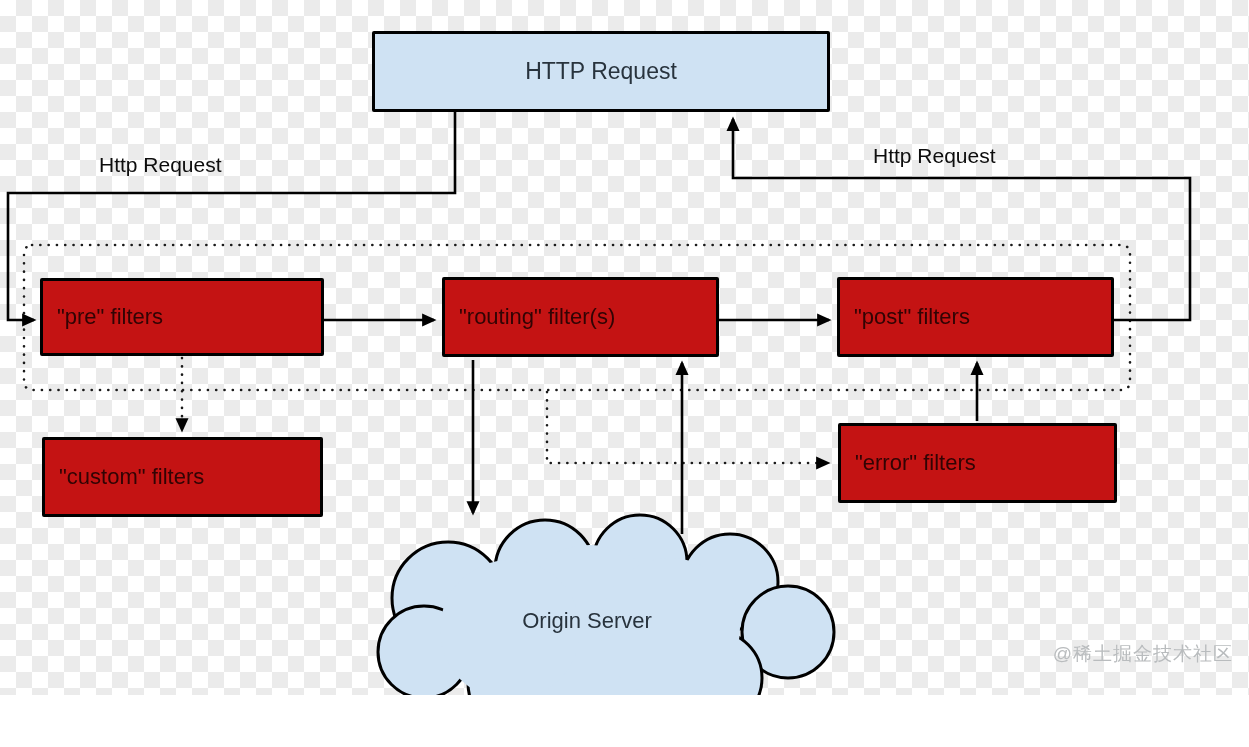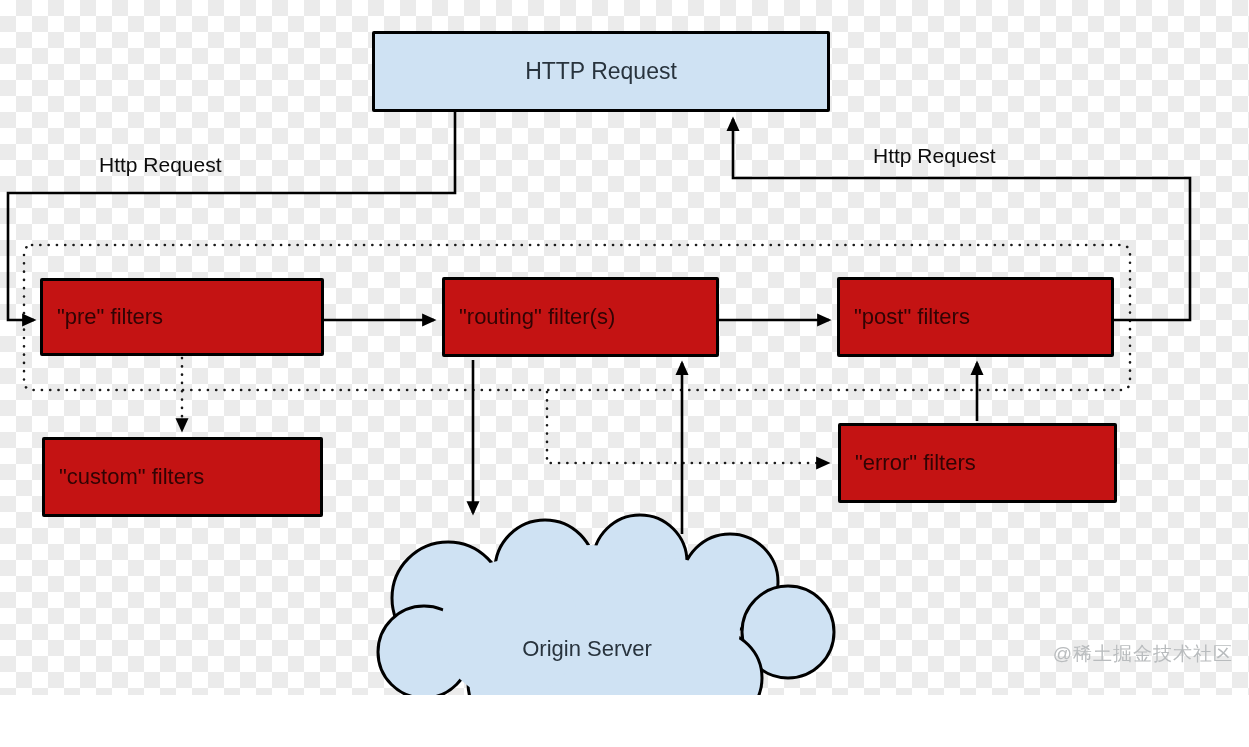--- a/index.html
+++ b/index.html
@@ -48,21 +48,20 @@
     white-space:nowrap;
   }
   #request-label{left:99px;top:153px;}
   #response-label{left:873px;top:144px;}
   #cloud-label{
     position:absolute;
     left:447px;top:608px;width:280px;
     text-align:center;
     font-size:22px;
     color:#28333d;
-    margin-top:28px;
   }
   #watermark{
     position:absolute;
     right:16px;bottom:28px;
     font-size:19px;
     color:#b9bcbe;
     letter-spacing:1px;
   }
 </style>
 </head>

